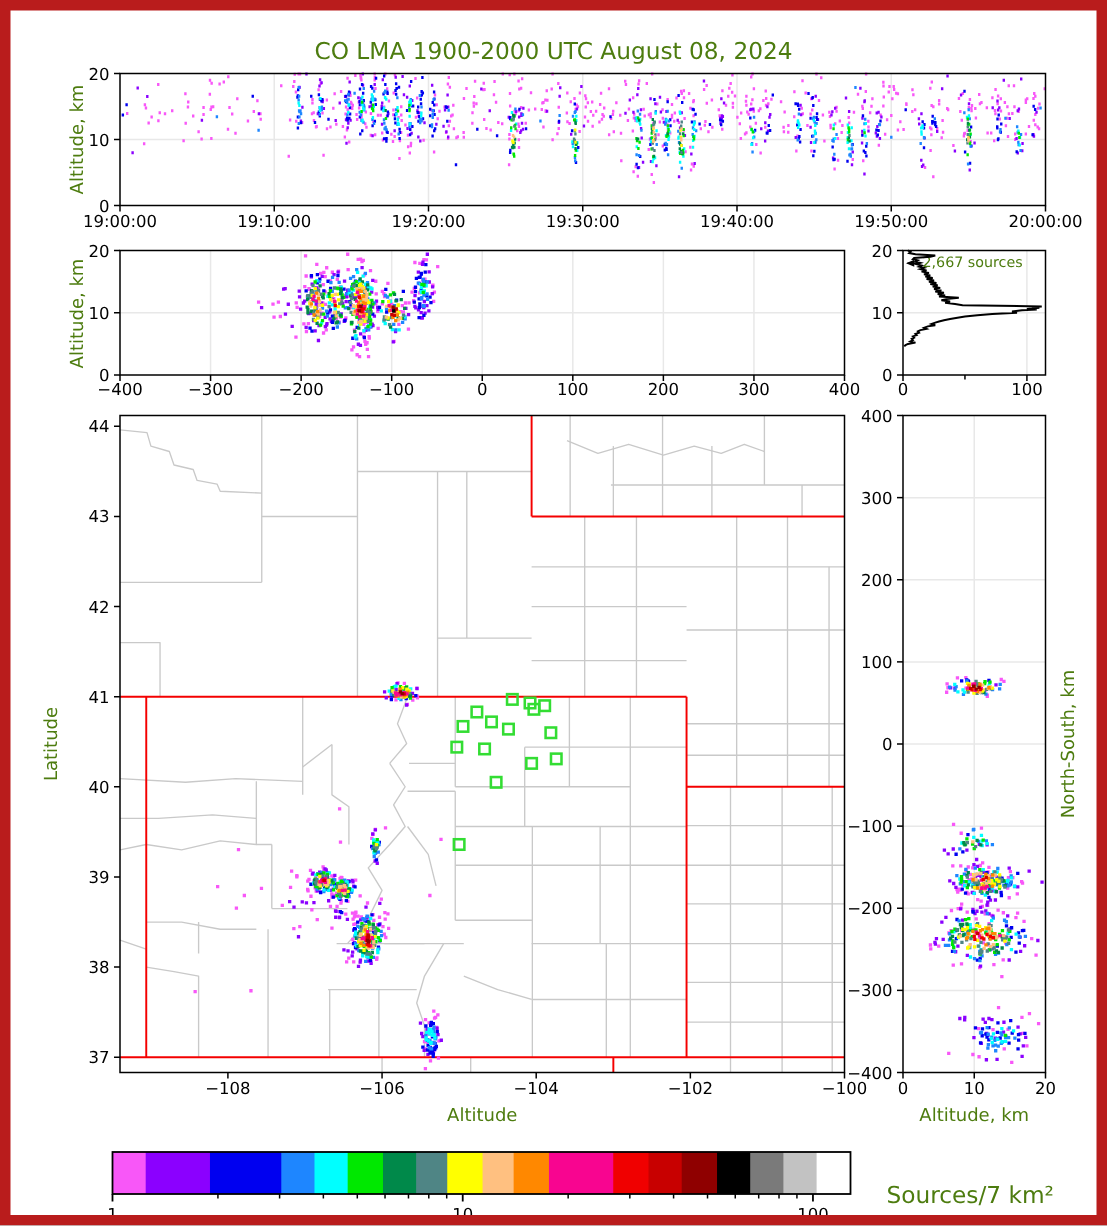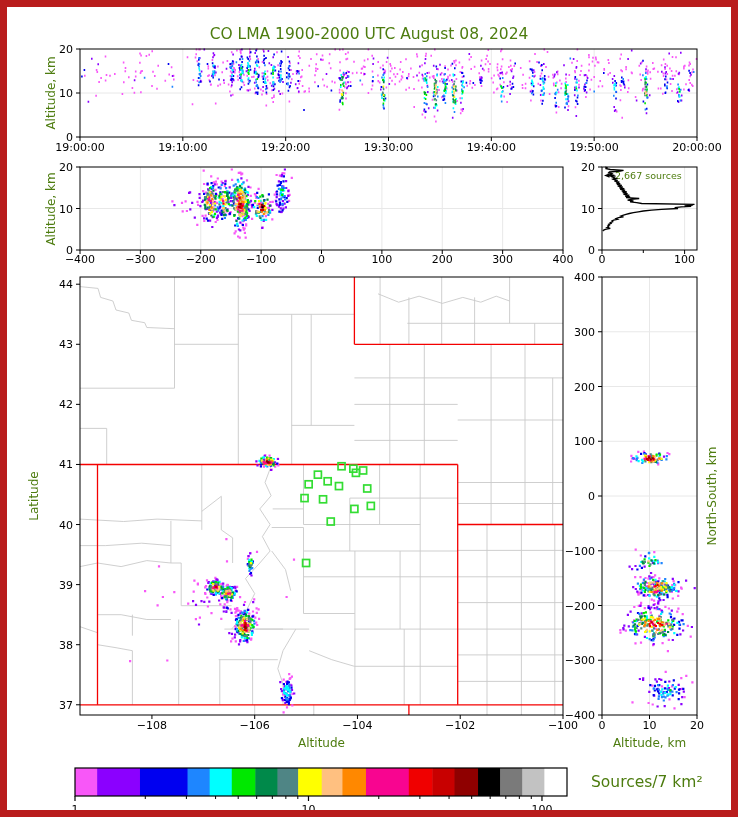--- a/index.html
+++ b/index.html
@@ -4,21 +4,21 @@
 <style>
   html,body{margin:0;padding:0;background:#b8b8b8;}
   .wrap{position:relative;width:738px;height:817px;box-sizing:border-box;background:#ffffff;
         border:7px solid #b91c1c;outline:1px solid #a8a8a8;overflow:hidden;
         font-family:"DejaVu Sans","Liberation Sans",sans-serif;color:#4d7c0f;}
   .lab{position:absolute;white-space:nowrap;}
   .title{left:0;top:18px;width:724px;text-align:center;font-size:15.5px;}
   .vlab{transform:translate(-50%,-50%) rotate(-90deg);font-size:12px;}
   .hlab{font-size:12px;}
   .ann{font-size:9.5px;}
-  .cbarlab{font-size:15.5px;}
+  .cbarlab{font-size:15.5px;margin-top:15px;}
   svg{position:absolute;left:0;top:0;}
   .hit{position:absolute;background:transparent;}
 </style>
 </head>
 <body>
 
 <div class="wrap">
   <div class="lab title">CO LMA 1900-2000 UTC August 08, 2024</div>
 
   <div class="lab vlab" style="left:44px;top:86px;">Altitude, km</div>

